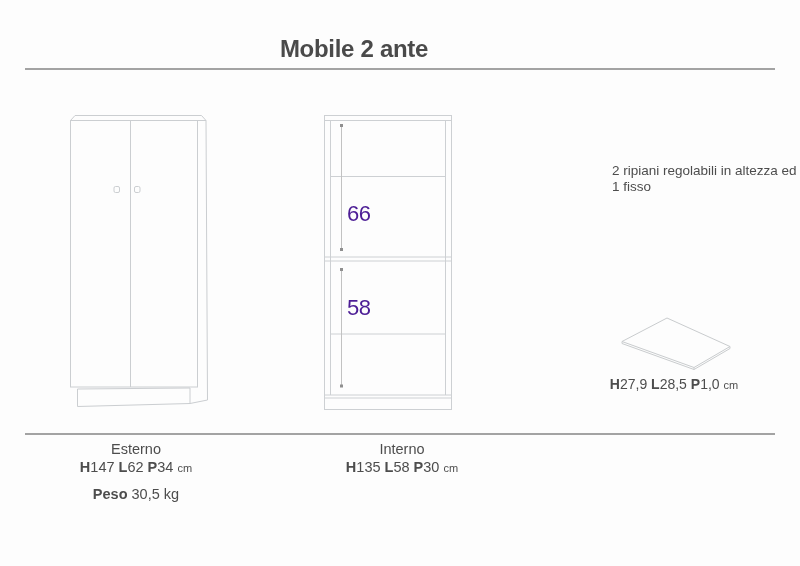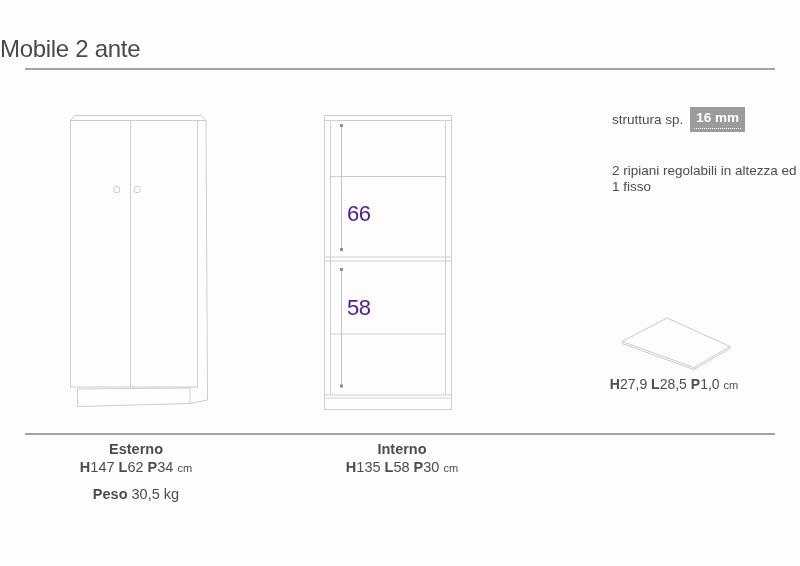--- a/index.html
+++ b/index.html
@@ -7,21 +7,21 @@
     width:800px;height:566px;
     background:#ffffff;
     font-family:"Liberation Sans","DejaVu Sans",sans-serif;
     color:#4d4d4d;
     position:relative;
     overflow:hidden;
   }
   .page{position:absolute;left:0;top:0;width:800px;height:566px;background:#fdfdfd;}
   .title{
     position:absolute;left:0;top:35px;width:708px;
-    font-size:24px;font-weight:normal;color:#4a4a4a;
+    text-align:center;font-size:24px;font-weight:bold;color:#4a4a4a;
     letter-spacing:-0.3px;
   }
   .rule{position:absolute;left:25px;width:750px;height:2px;background:#a3a3a3;}
   .rule-top{top:68px;}
   .rule-bottom{top:433px;}
   .artwork{position:absolute;left:0;top:0;}
 
   
   .dim-label{
     position:absolute;font-size:22px;color:#4c1d95;line-height:22px;
@@ -52,21 +52,21 @@
   }
   .shelf-dims{
     position:absolute;left:593px;top:376px;width:162px;
     text-align:center;font-size:14px;white-space:nowrap;
   }
 
   
   .dims-block{position:absolute;top:441px;width:200px;text-align:center;font-size:14.5px;}
   .dims-esterno{left:36px;}
   .dims-interno{left:302px;}
-  .dims-block .block-title{font-weight:bold;margin-bottom:2px;}
+  .dims-block .block-title{font-weight:normal;margin-bottom:2px;}
   .dims-line{white-space:nowrap;}
   .peso-line{margin-top:11px;white-space:nowrap;}
   .b{font-weight:bold;}
   .unit{font-size:11px;}
 </style>
 </head>
 <body>
 
 <div class="page">
 
@@ -115,27 +115,20 @@
     <g stroke="#c9ccce" stroke-width="1">
       <polygon points="667,318 730,346.5 694,367.5 622,341.5" fill="#fdfdfd"></polygon>
       <polyline points="622,341.5 622,343.5 694,369.5 694,367.5" fill="none"></polyline>
       <polyline points="730,346.5 730,348.5 694,369.5" fill="none"></polyline>
     </g>
   </svg>
 
   <div class="dim-label dim-upper">66</div>
   <div class="dim-label dim-lower">58</div>
 
-  <div class="struttura-row">
-    <span>struttura sp.</span>
-    <span class="badge">
-      <span>16 mm</span>
-      <span class="badge-dim-line"></span>
-    </span>
-  </div>
 
   <div class="ripiani-note">
     <div>2 ripiani regolabili in altezza ed</div>
     <div>1 fisso</div>
   </div>
 
   <div class="shelf-dims">
     <span class="b">H</span><span>27,9 </span><span class="b">L</span><span>28,5 </span><span class="b">P</span><span>1,0 </span><span class="unit">cm</span>
   </div>
 

